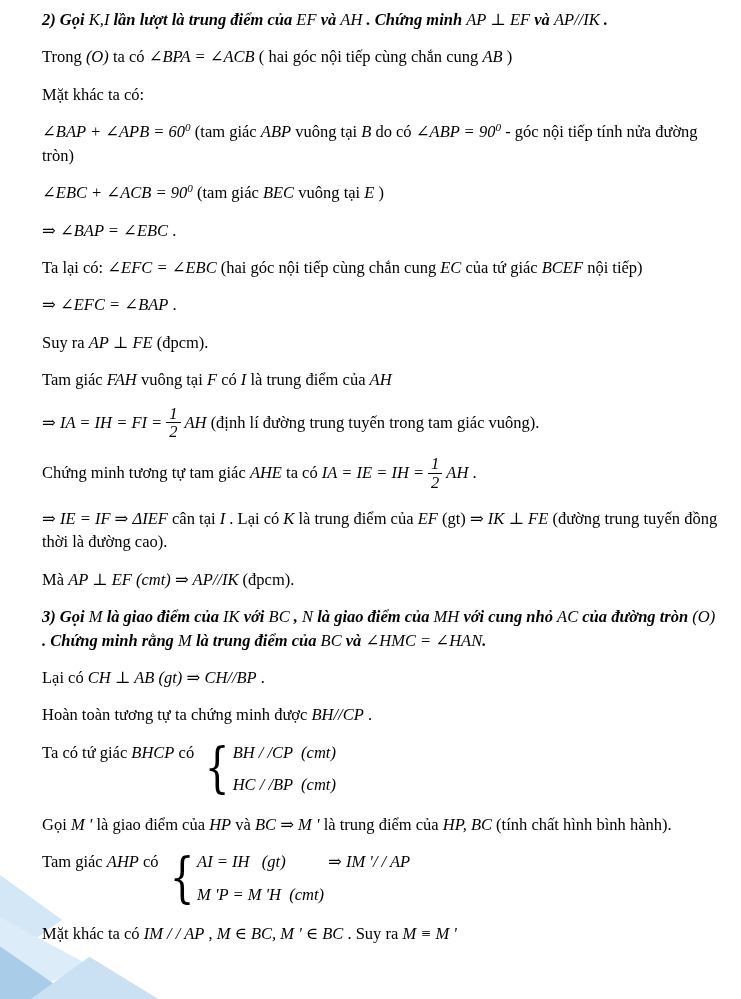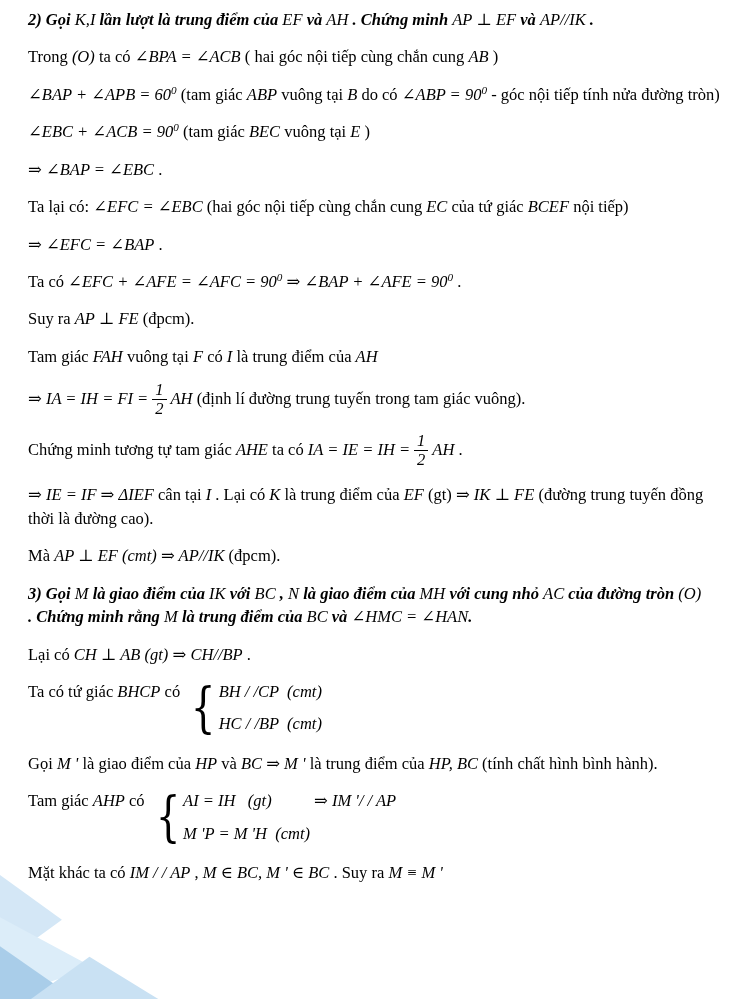--- a/index.html
+++ b/index.html
@@ -2,21 +2,21 @@
 <html><head>
 <meta charset="utf-8">
 <style>
   html,body{margin:0;padding:0;}
   body{
     width:741px;height:999px;background:#ffffff;
     font-family:"Liberation Serif","DejaVu Serif","DejaVu Sans",serif;
     font-size:16.5px;color:#000;
   }
   .page{position:relative;width:741px;height:999px;overflow:hidden;background:#fff;}
-  .content{position:relative;z-index:2;padding:8px 12px 0 28px;}
+  .content{position:relative;z-index:2;padding:8px 12px 0 42px;}
   .para{margin:0 0 14px 0;line-height:1.42;}
   .heading{font-weight:bold;font-style:italic;}
   .heading .math{font-weight:normal;}
   .txt{font-style:normal;}
   .bi{font-weight:bold;font-style:italic;}
   .math{font-style:italic;}
   .sup{font-style:italic;font-size:0.68em;vertical-align:super;line-height:0;}
   .frac{display:inline-flex;flex-direction:column;text-align:center;vertical-align:middle;
         font-style:italic;margin:0 4px;line-height:1.08;position:relative;top:-1px;}
   .frac .num{display:block;border-bottom:1px solid #000;padding:0 3px;}
@@ -41,40 +41,41 @@
 <div class="page">
   <div class="corner-decoration">
     <div class="tri tri-a" style="background: rgb(212, 231, 246);"></div>
     <div class="tri tri-b" style="background: rgb(220, 237, 249);"></div>
     <div class="tri tri-c" style="background: rgb(169, 205, 233);"></div>
     <div class="tri tri-d" style="background: rgb(201, 225, 243);"></div>
   </div>
   <div class="content" id="content">
       <div class="para heading"><span class="bi">2) Gọi </span><span class="math">K,I</span><span class="bi"> lần lượt là trung điểm của </span><span class="math">EF</span><span class="bi"> và </span><span class="math">AH</span><span class="bi"> . Chứng minh </span><span class="math">AP ⊥ EF</span><span class="bi"> và </span><span class="math">AP//IK</span><span class="bi"> .</span></div>
       <div class="para"><span class="txt">Trong </span><span class="math">(O)</span><span class="txt"> ta có </span><span class="math">∠BPA = ∠ACB</span><span class="txt"> ( hai góc nội tiếp cùng chắn cung </span><span class="math">AB</span><span class="txt"> )</span></div>
+      <div class="para"><span class="txt">Mặt khác ta có:</span></div>
       <div class="para"><span class="math">∠BAP + ∠APB = 60</span><span class="sup">0</span><span class="txt"> (tam giác </span><span class="math">ABP</span><span class="txt"> vuông tại </span><span class="math">B</span><span class="txt"> do có </span><span class="math">∠ABP = 90</span><span class="sup">0</span><span class="txt"> - góc nội tiếp tính nửa đường tròn)</span></div>
       <div class="para"><span class="math">∠EBC + ∠ACB = 90</span><span class="sup">0</span><span class="txt"> (tam giác </span><span class="math">BEC</span><span class="txt"> vuông tại </span><span class="math">E</span><span class="txt"> )</span></div>
       <div class="para"><span class="math">⇒ ∠BAP = ∠EBC</span><span class="txt"> .</span></div>
       <div class="para"><span class="txt">Ta lại có:  </span><span class="math">∠EFC = ∠EBC</span><span class="txt"> (hai góc nội tiếp cùng chắn cung </span><span class="math">EC</span><span class="txt"> của tứ giác </span><span class="math">BCEF</span><span class="txt"> nội tiếp)</span></div>
       <div class="para"><span class="math">⇒ ∠EFC = ∠BAP</span><span class="txt"> .</span></div>
-      <div class="para"><span class="txt">Ta có </span><span class="math">∠EFC + ∠AFE = ∠AFC = 90</span><span class="sup">0</span><span class="math">  ⇒ ∠BAP + ∠AFE = 90</span><span class="sup">0</span><span class="txt"> .</span></div>
       <div class="para"><span class="txt">Suy ra </span><span class="math">AP ⊥ FE</span><span class="txt">  (đpcm).</span></div>
       <div class="para"><span class="txt">Tam giác </span><span class="math">FAH</span><span class="txt"> vuông tại </span><span class="math">F</span><span class="txt"> có </span><span class="math">I</span><span class="txt"> là trung điểm của </span><span class="math">AH</span></div>
       <div class="para"><span class="math">⇒ IA = IH = FI =</span><span class="frac">
           <span class="num">1</span>
           <span class="den">2</span>
         </span><span class="math">AH</span><span class="txt">  (định lí đường trung tuyến trong tam giác vuông).</span></div>
       <div class="para"><span class="txt">Chứng minh tương tự tam giác </span><span class="math">AHE</span><span class="txt"> ta có </span><span class="math">IA = IE = IH =</span><span class="frac">
           <span class="num">1</span>
           <span class="den">2</span>
         </span><span class="math">AH</span><span class="txt"> .</span></div>
       <div class="para"><span class="math">⇒ IE = IF  ⇒ ΔIEF</span><span class="txt"> cân tại </span><span class="math">I</span><span class="txt"> . Lại có </span><span class="math">K</span><span class="txt"> là trung điểm của </span><span class="math">EF</span><span class="txt"> (gt) </span><span class="math">⇒ IK ⊥ FE</span><span class="txt"> (đường trung tuyến đồng thời là đường cao).</span></div>
       <div class="para"><span class="txt">Mà </span><span class="math">AP ⊥ EF (cmt)  ⇒ AP//IK</span><span class="txt"> (đpcm).</span></div>
       <div class="para heading"><span class="bi">3) Gọi </span><span class="math">M</span><span class="bi"> là giao điểm của </span><span class="math">IK</span><span class="bi"> với </span><span class="math">BC</span><span class="bi"> , </span><span class="math">N</span><span class="bi"> là giao điểm của </span><span class="math">MH</span><span class="bi"> với cung nhỏ </span><span class="math">AC</span><span class="bi"> của đường tròn </span><span class="math">(O)</span><br><span class="bi">. Chứng minh rằng </span><span class="math">M</span><span class="bi"> là trung điểm của </span><span class="math">BC</span><span class="bi"> và </span><span class="math">∠HMC = ∠HAN</span><span class="bi">.</span></div>
       <div class="para"><span class="txt">Lại có </span><span class="math">CH ⊥ AB (gt)  ⇒ CH//BP</span><span class="txt"> .</span></div>
+      <div class="para"><span class="txt">Hoàn toàn tương tự ta chứng minh được </span><span class="math">BH//CP</span><span class="txt"> .</span></div>
       <div class="para system-para">
         <span class="seg"><span class="txt">Ta có tứ giác </span><span class="math">BHCP</span><span class="txt"> có </span></span>
         <span class="sysgrp">
           <span class="brace">{</span>
           <span class="rows">
             <span class="row"><span class="math">BH / /CP  (cmt)</span></span>
             <span class="row"><span class="math">HC / /BP  (cmt)</span></span>
           </span>
         </span>
       </div>

